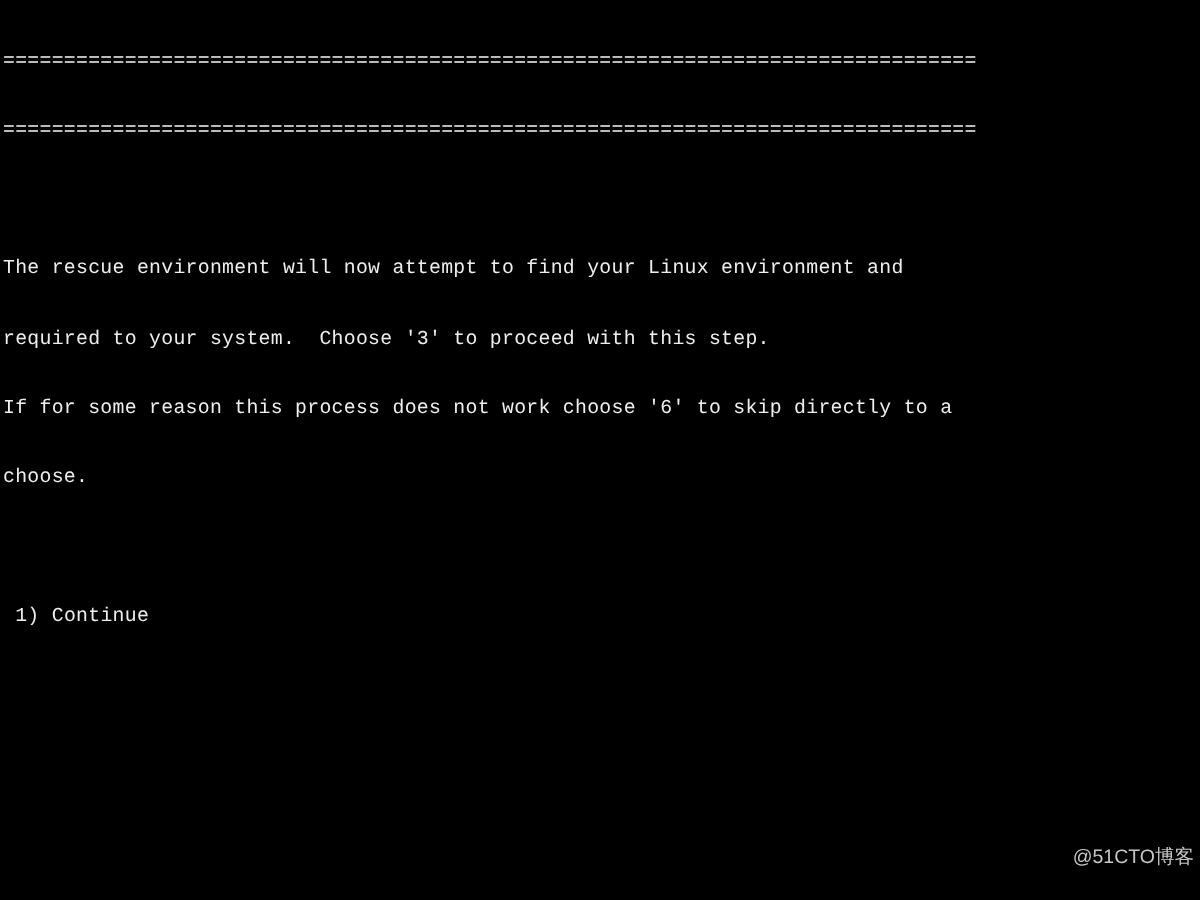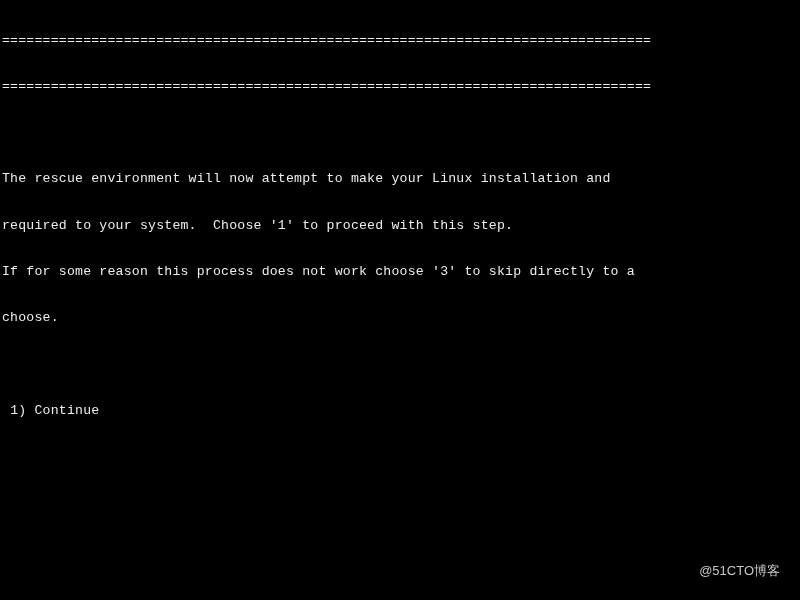--- a/index.html
+++ b/index.html
@@ -25,38 +25,38 @@
     position:absolute;
     left:0; right:0; bottom:0;
     height:16px;
     font-family:"Courier New",monospace;
     font-size:13.2px;
     line-height:16px;
     white-space:pre;
   }
   .watermark {
     position:absolute;
-    right:20px; bottom:20px;
+    right:4px; bottom:20px;
     color:#ddd;
     font-size:13px;
     font-family:sans-serif;
     opacity:0.9;
     margin-left:48px;
   }
 </style>
 </head>
 <body>
 
 <div class="terminal">
   <div class="line">================================================================================</div>
   <div class="line">================================================================================</div>
   <div class="line">&nbsp;</div>
-  <div class="line">The rescue environment will now attempt to make your Linux installation and</div>
-  <div class="line">required to your system.  Choose '1' to proceed with this step.</div>
-  <div class="line">If for some reason this process does not work choose '3' to skip directly to a</div>
+  <div class="line">The rescue environment will now attempt to find your Linux environment and</div>
+  <div class="line">required to your system.  Choose '3' to proceed with this step.</div>
+  <div class="line">If for some reason this process does not work choose '6' to skip directly to a</div>
   <div class="line">choose.</div>
   <div class="line">&nbsp;</div>
   <div class="line"> <span>1)</span> <span>Continue</span></div>
   
   
   
   
   
   
   

